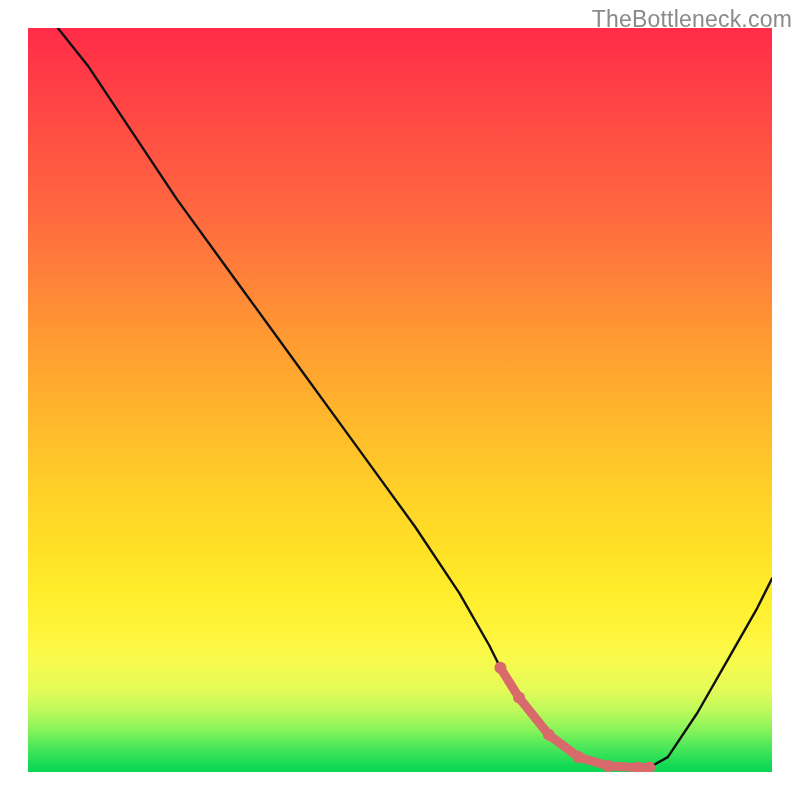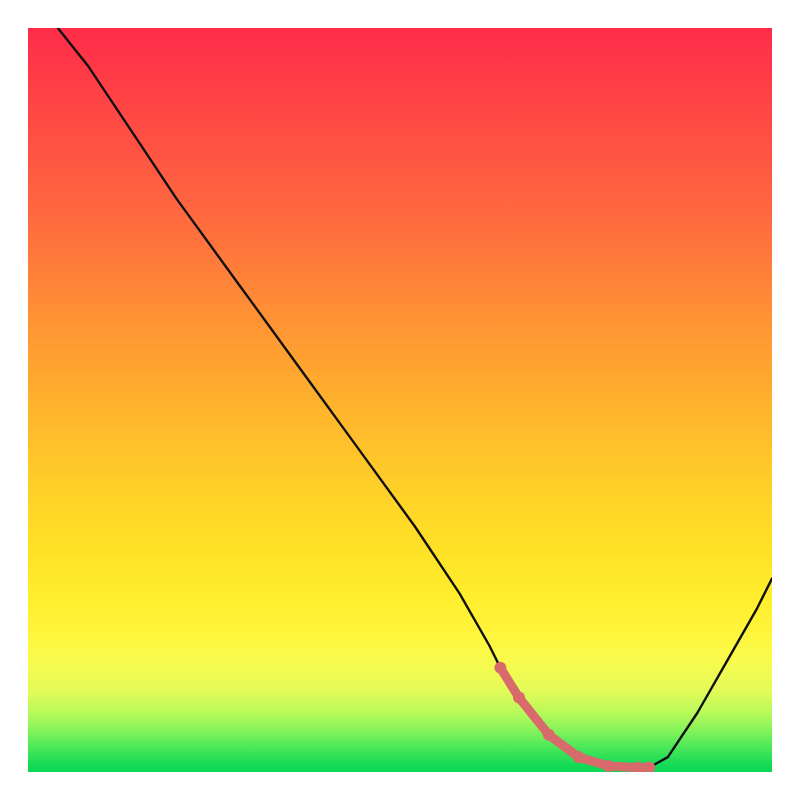--- a/index.html
+++ b/index.html
@@ -87,20 +87,21 @@
     stroke-width: 9;
     stroke-linecap: round;
     stroke-linejoin: round;
   }
 </style>
 </head>
 <body>
 
 <div class="stage">
 
+  <div class="watermark">TheBottleneck.com</div>
 
   <div class="plot-area">
     <div class="gradient"></div>
 
     <svg class="overlay" viewBox="0 0 744 744" preserveAspectRatio="none">
       <path class="curve" id="main-curve" d="M29.8 0.0 L59.5 37.2 L104.2 104.2 L148.8 171.1 L208.3 253.0 L267.8 334.8 L327.4 416.6 L386.9 498.5 L431.5 565.4 L461.3 617.5 L472.4 639.8 L491.0 669.6 L520.8 706.8 L550.6 729.1 L580.3 738.0 L610.1 739.5 L621.2 739.5 L639.8 729.1 L669.6 684.5 L699.4 632.4 L729.1 580.3 L744.0 550.6"></path>
       <path class="dot-line" id="dot-line" d="M472.4 639.8 L491.0 669.6 L520.8 706.8 L550.6 729.1 L580.3 738.0 L610.1 739.5 L621.2 739.5"></path>
       <g id="dots">
           <circle class="dot" cx="472.4" cy="639.8" r="6"></circle>
           <circle class="dot" cx="491.0" cy="669.6" r="6"></circle>

